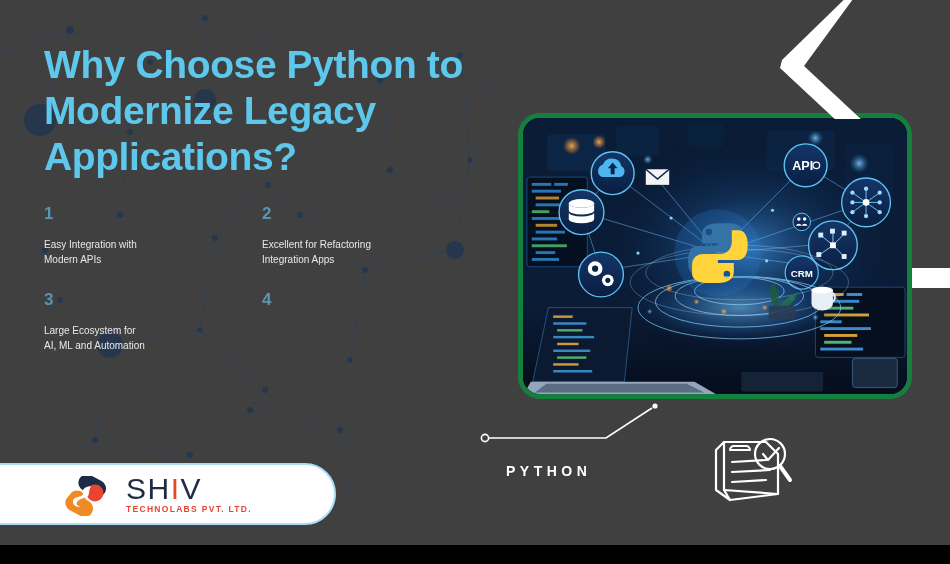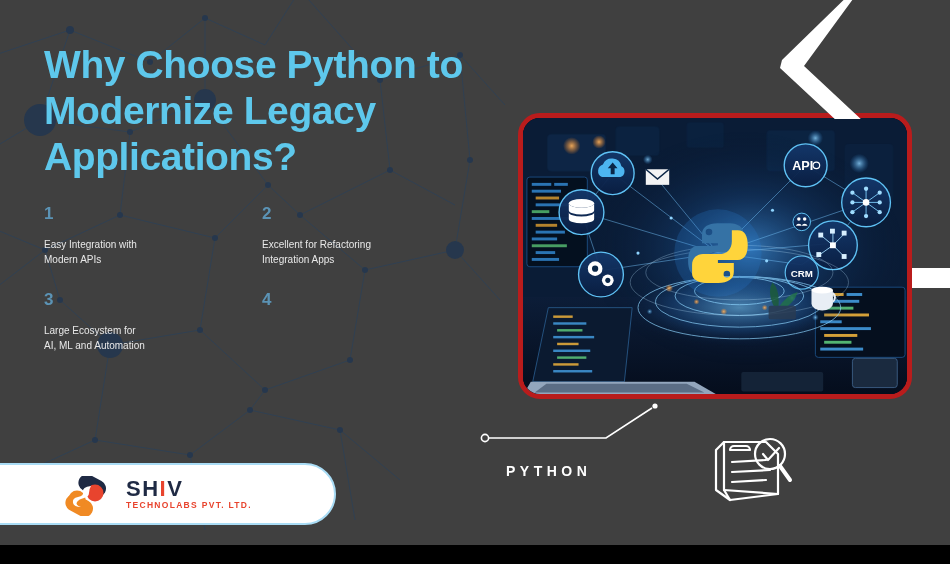--- a/index.html
+++ b/index.html
@@ -60,21 +60,21 @@
     line-height:1.45;
     color:#e8e8e8;
     white-space:pre-line;
   }
 
   
   #photo-card {
     position:absolute;
     left:518px; top:113px;
     width:394px; height:286px;
-    border:5px solid #b91c1c;
+    border:5px solid #15803d;
     border-radius:22px;
     overflow:hidden;
     background:#050a18;
   }
   #photo-inner { position:absolute; inset:0; }
   #photo-svg { display:block; width:100%; height:100%; }
 
   
   #chevron-deco {
     position:absolute;
@@ -133,22 +133,22 @@
     left:92px; top:11px;
     width:44px; height:40px;
   }
   #logo-text-wrap {
     margin-left:62px;
     display:flex;
     flex-direction:column;
     align-items:flex-start;
   }
   #logo-name {
-    font-size:22px;
-    font-weight:bold;
+    font-size:30px;
+    font-weight:normal;
     color:#1f2a44;
     letter-spacing:1.5px;
     line-height:1;
   }
   #logo-name .accent { color:#e8442e; }
   #logo-sub {
     font-size:8.5px;
     font-weight:bold;
     color:#e8442e;
     letter-spacing:1.3px;

